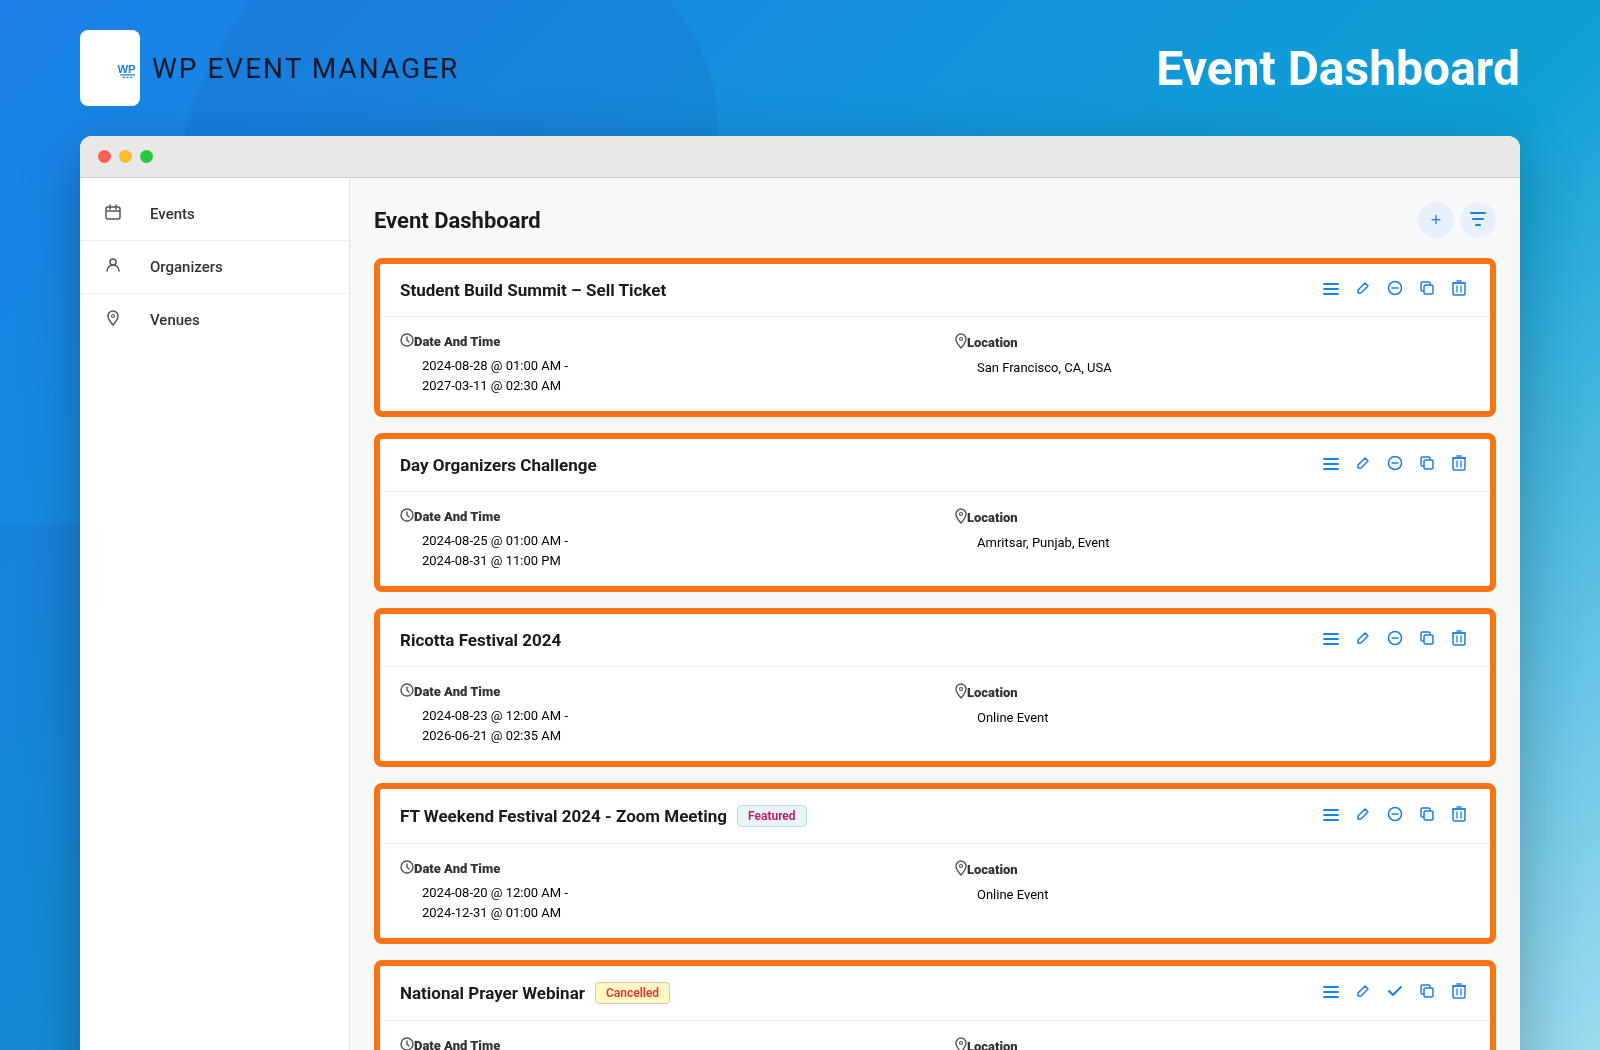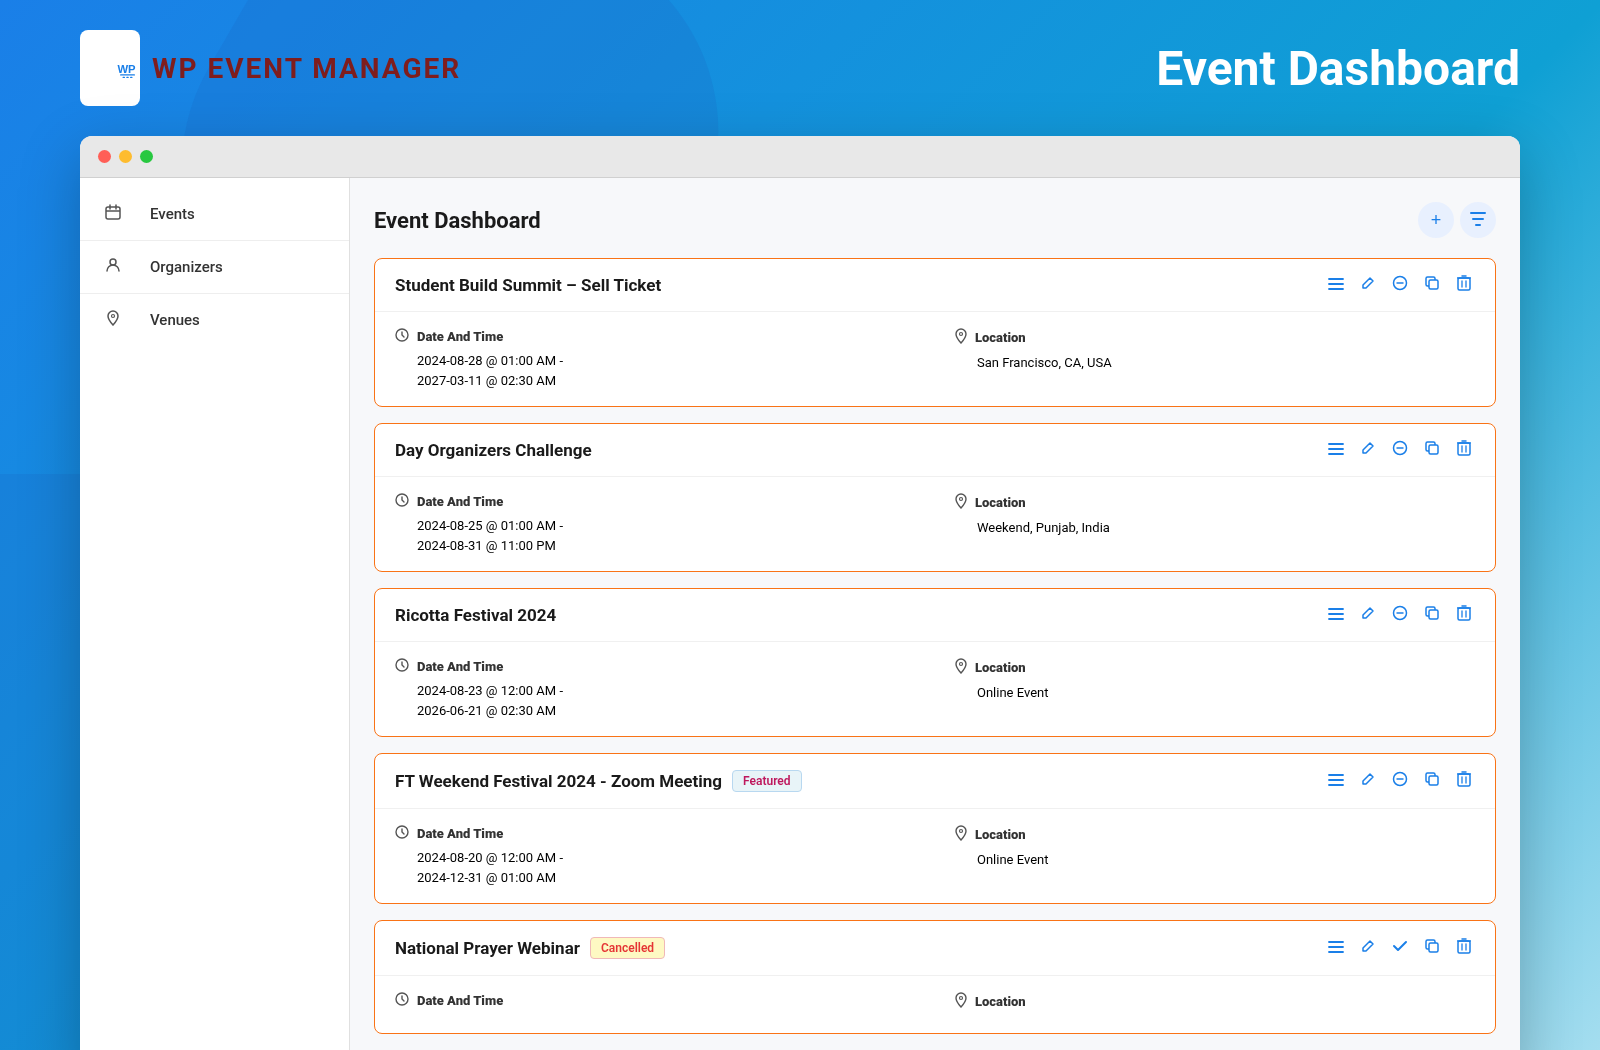--- a/index.html
+++ b/index.html
@@ -60,23 +60,23 @@
       border-radius: 8px;
       display: flex;
       align-items: center;
       justify-content: center;
       font-size: 28px;
       font-weight: 900;
       color: #1a7fe8;
       padding-left: 35px;
     }
     .logo-text {
-      color: #7f1d1d;
+      color: #0f172a;
       font-size: 28px;
-      font-weight: 700;
+      font-weight: 400;
       letter-spacing: 2px;
       text-transform: uppercase;
     }
     .header-title {
       color: white;
       font-size: 48px;
       font-weight: 700;
     }
 
     
@@ -173,21 +173,21 @@
       display: flex;
       align-items: center;
       justify-content: center;
       font-size: 18px;
       transition: background 0.15s;
     }
 
     
     .event-card {
       background: white;
-      border: 1px solid #f97316;
+      border: 6px solid #f97316;
       border-radius: 8px;
       margin-bottom: 16px;
       overflow: hidden;
     }
     .event-card-header {
       display: flex;
       align-items: center;
       justify-content: space-between;
       padding: 16px 20px;
       border-bottom: 1px solid #f0f0f0;
@@ -234,21 +234,20 @@
       display: flex;
       padding: 16px 20px;
       gap: 40px;
     }
     .event-info-section {
       flex: 1;
     }
     .event-info-label {
       display: flex;
       align-items: center;
-      gap: 8px;
       font-size: 13px;
       font-weight: 700;
       color: #333;
       margin-bottom: 6px;
     }
     .event-info-label-icon {
       color: #555;
       font-size: 13px;
     }
     .event-info-value {
@@ -477,21 +476,21 @@
       <div class="event-info-section">
         <div class="event-info-label">
           <span class="event-info-label-icon">
             <svg width="12" height="16" viewBox="0 0 12 16" fill="none">
               <path d="M6 1a5 5 0 0 1 5 5c0 3.5-5 9-5 9S1 9.5 1 6a5 5 0 0 1 5-5z" stroke="#555" stroke-width="1.4" fill="none"></path>
               <circle cx="6" cy="6" r="1.5" stroke="#555" stroke-width="1.2" fill="none"></circle>
             </svg>
           </span>
           <strong>Location</strong>
         </div>
-        <div class="event-info-value">Weekend, Punjab, India</div>
+        <div class="event-info-value">Amritsar, Punjab, Event</div>
       </div>
     </div>
   </div>
           <div class="event-card">
     <div class="event-card-header">
       <div class="event-title">
         <span>Ricotta Festival 2024</span>
 
       </div>
       <div class="event-actions">
@@ -536,21 +535,21 @@
           <span class="event-info-label-icon">
             <svg width="14" height="14" viewBox="0 0 14 14" fill="none">
               <circle cx="7" cy="7" r="6" stroke="#555" stroke-width="1.4" fill="none"></circle>
               <path d="M7 4v3l2 2" stroke="#555" stroke-width="1.4" stroke-linecap="round"></path>
             </svg>
           </span>
           <strong>Date And Time</strong>
         </div>
         <div class="event-info-value">
                   <div>2024-08-23 @ 12:00 AM -</div>
-                  <div>2026-06-21 @ 02:30 AM</div>
+                  <div>2026-06-21 @ 02:35 AM</div>
                 </div>
       </div>
       <div class="event-info-section">
         <div class="event-info-label">
           <span class="event-info-label-icon">
             <svg width="12" height="16" viewBox="0 0 12 16" fill="none">
               <path d="M6 1a5 5 0 0 1 5 5c0 3.5-5 9-5 9S1 9.5 1 6a5 5 0 0 1 5-5z" stroke="#555" stroke-width="1.4" fill="none"></path>
               <circle cx="6" cy="6" r="1.5" stroke="#555" stroke-width="1.2" fill="none"></circle>
             </svg>
           </span>

